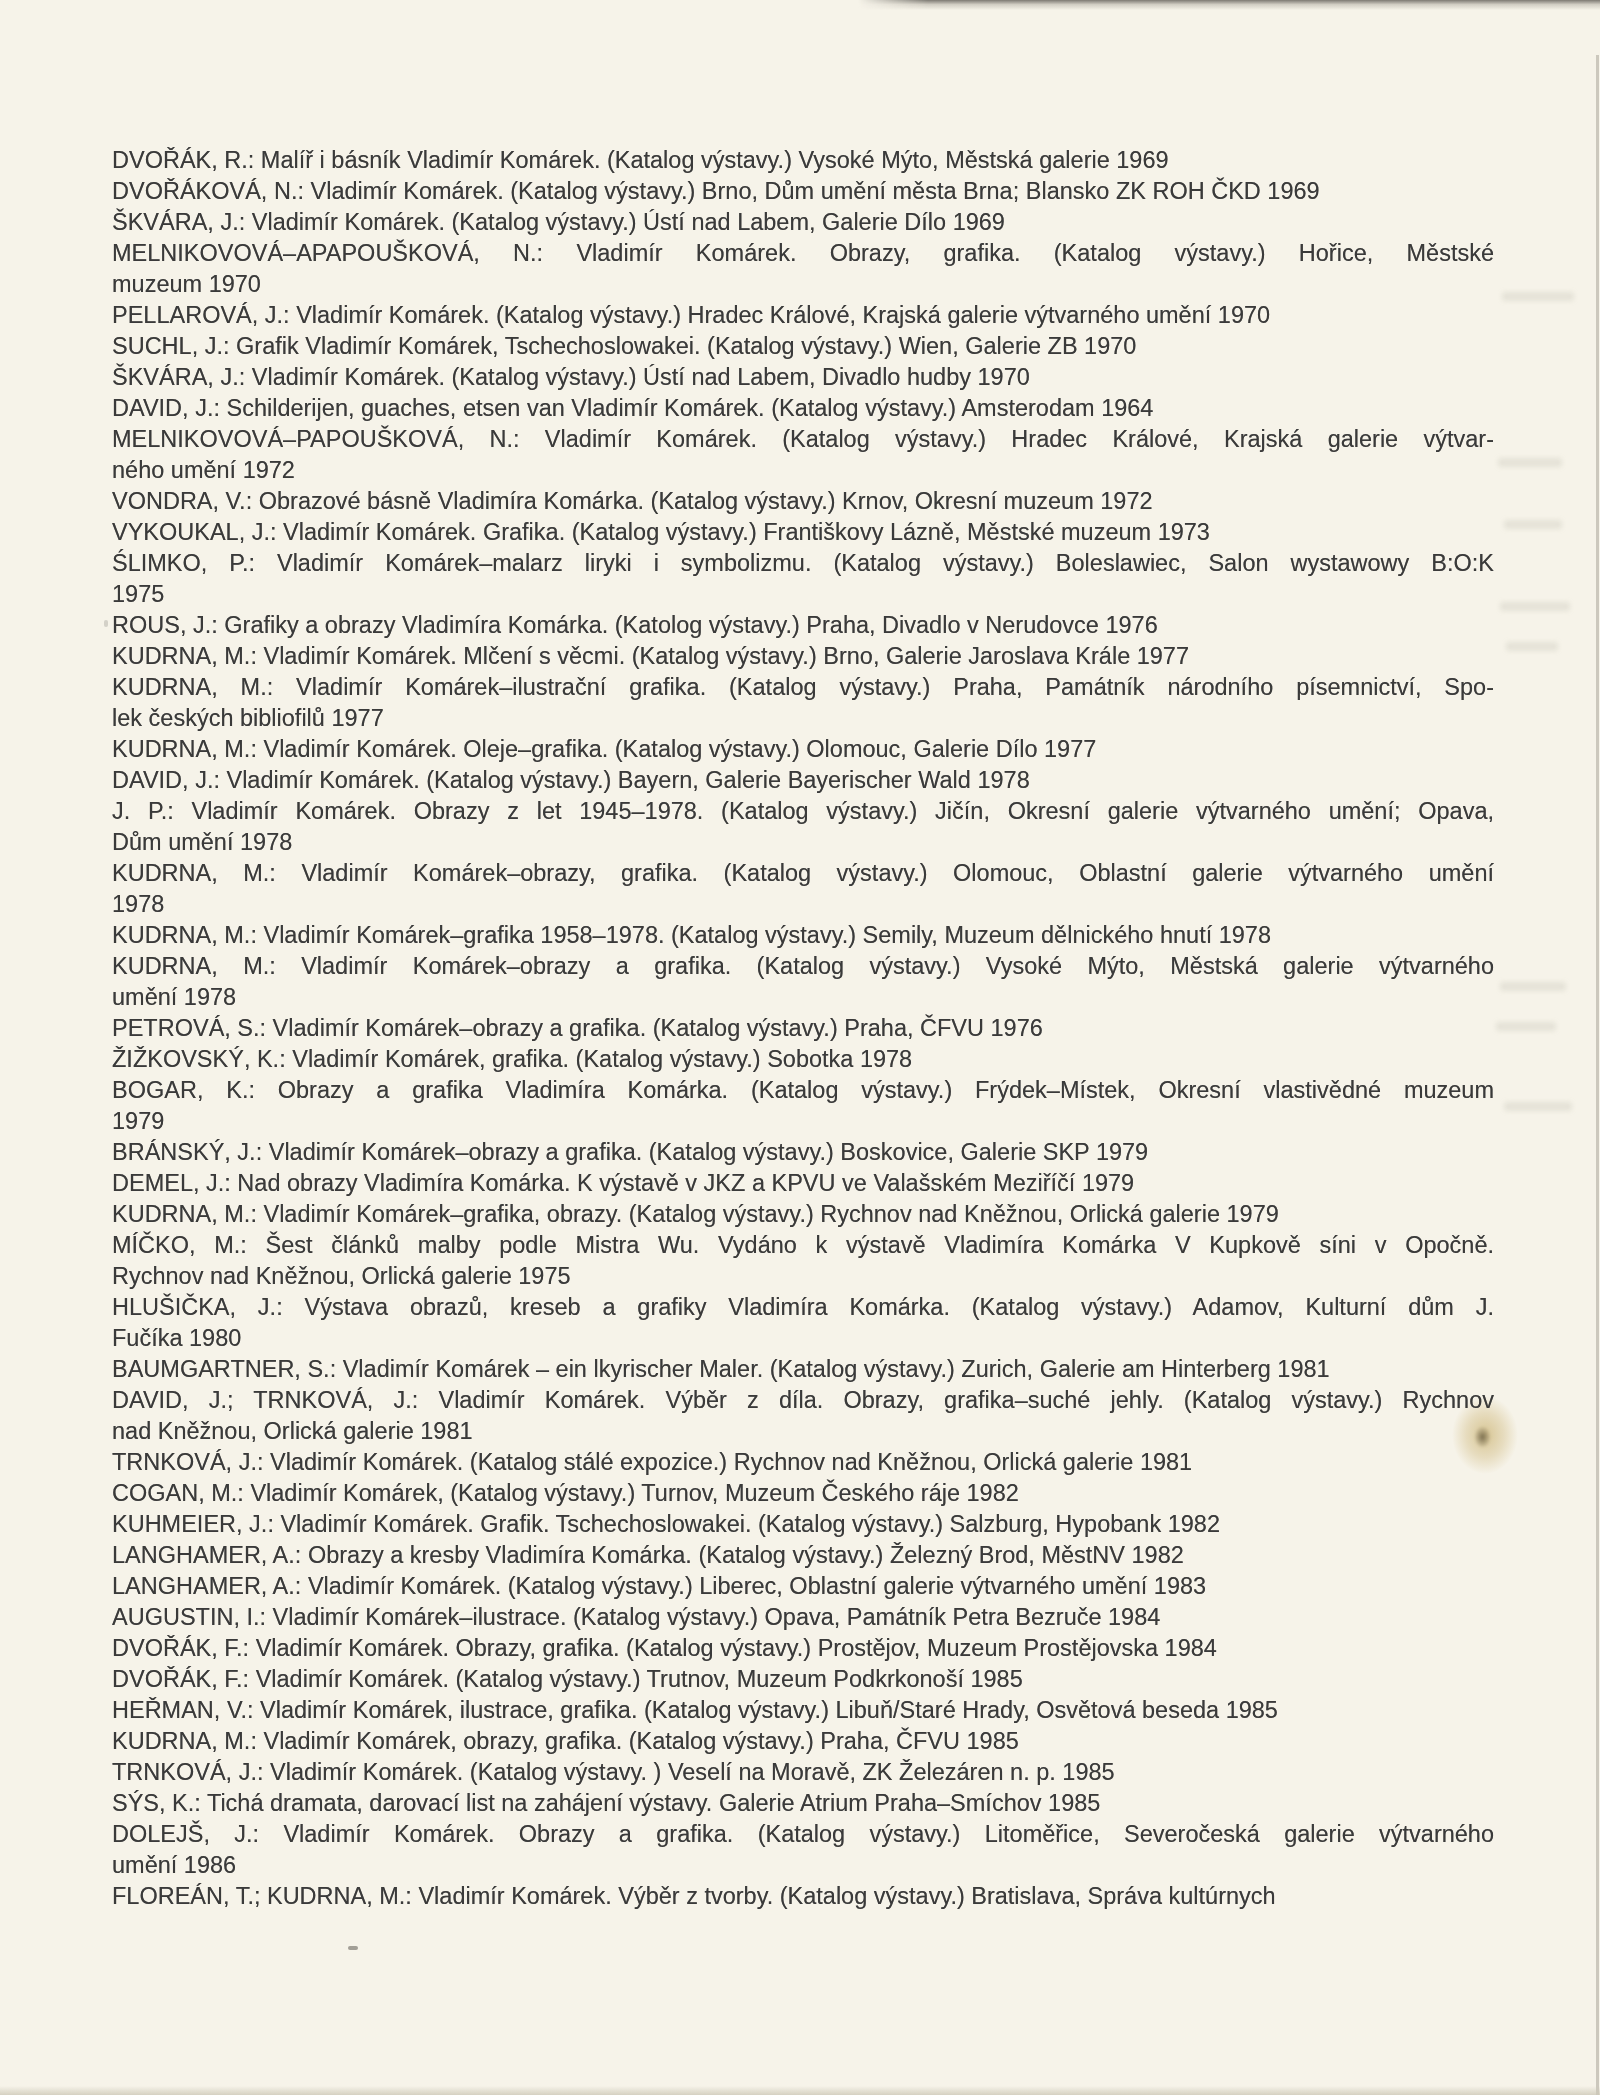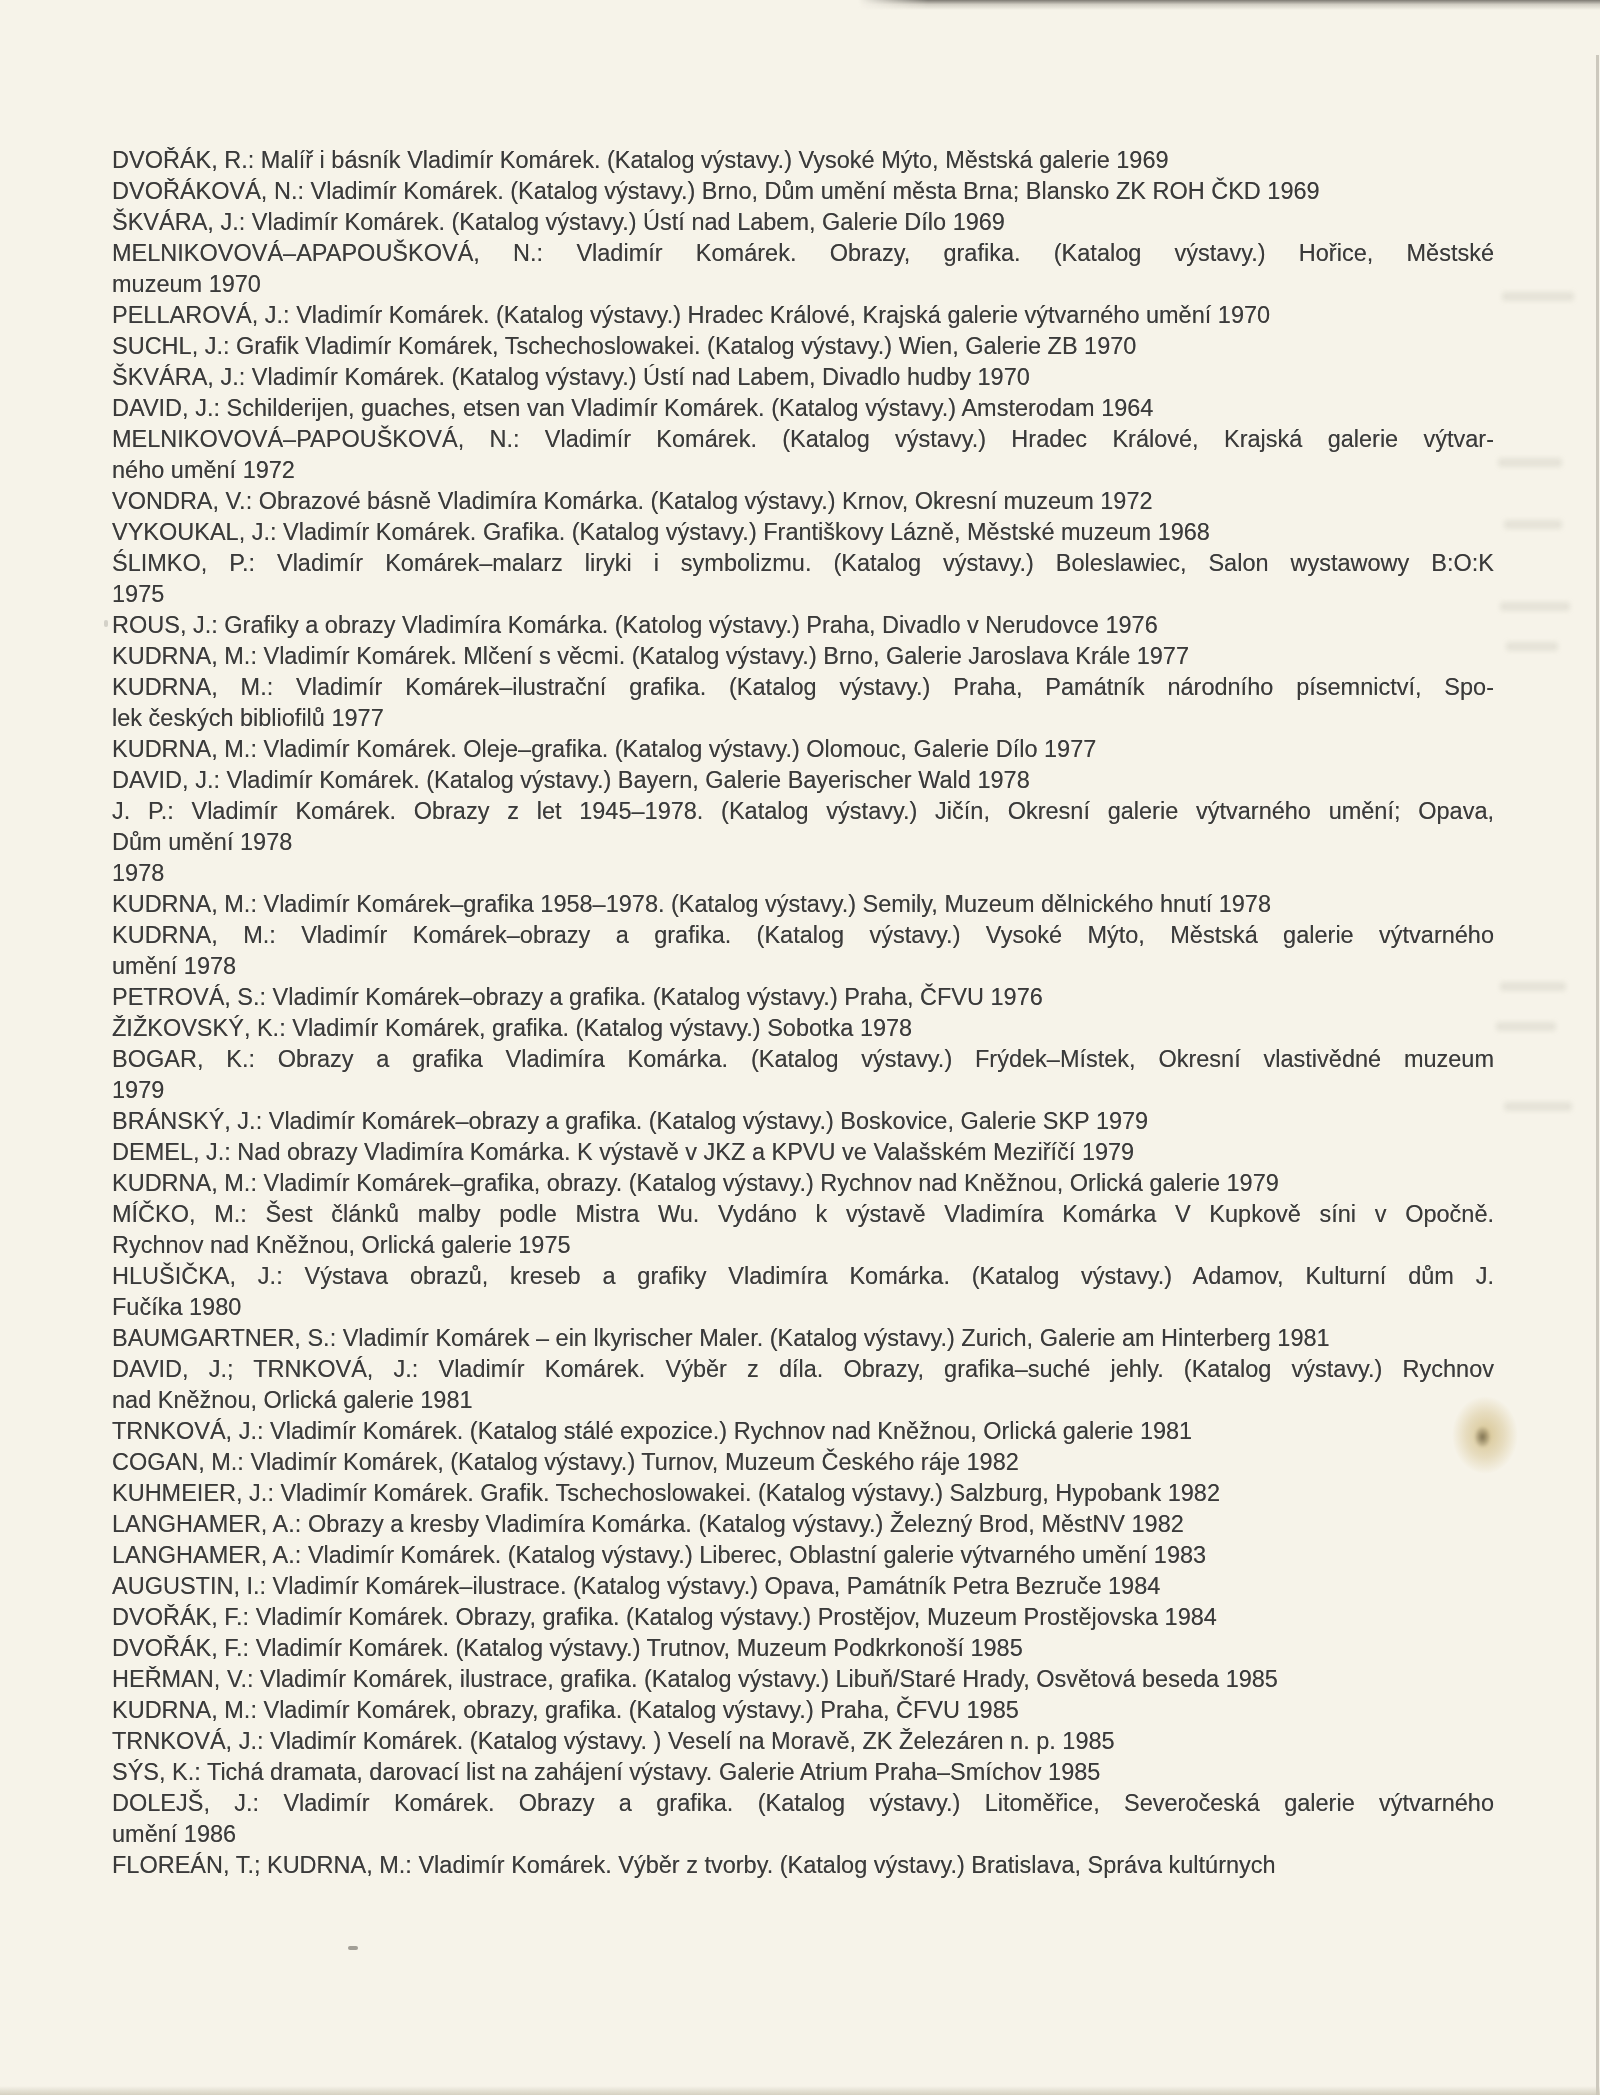--- a/index.html
+++ b/index.html
@@ -127,21 +127,21 @@
         <div class="line">DAVID, J.: Schilderijen, guaches, etsen van Vladimír Komárek. (Katalog výstavy.) Amsterodam 1964</div>
       </div>
       <div class="entry">
         <div class="line fill">MELNIKOVOVÁ–PAPOUŠKOVÁ, N.: Vladimír Komárek. (Katalog výstavy.) Hradec Králové, Krajská galerie výtvar-</div>
         <div class="line">ného umění 1972</div>
       </div>
       <div class="entry">
         <div class="line">VONDRA, V.: Obrazové básně Vladimíra Komárka. (Katalog výstavy.) Krnov, Okresní muzeum 1972</div>
       </div>
       <div class="entry">
-        <div class="line">VYKOUKAL, J.: Vladimír Komárek. Grafika. (Katalog výstavy.) Františkovy Lázně, Městské muzeum 1968</div>
+        <div class="line">VYKOUKAL, J.: Vladimír Komárek. Grafika. (Katalog výstavy.) Františkovy Lázně, Městské muzeum 1973</div>
       </div>
       <div class="entry">
         <div class="line fill">ŚLIMKO, P.: Vladimír Komárek–malarz liryki i symbolizmu. (Katalog výstavy.) Boleslawiec, Salon wystawowy B:O:K</div>
         <div class="line">1975</div>
       </div>
       <div class="entry">
         <div class="line">ROUS, J.: Grafiky a obrazy Vladimíra Komárka. (Katolog výstavy.) Praha, Divadlo v Nerudovce 1976</div>
       </div>
       <div class="entry">
         <div class="line">KUDRNA, M.: Vladimír Komárek. Mlčení s věcmi. (Katalog výstavy.) Brno, Galerie Jaroslava Krále 1977</div>
@@ -154,20 +154,21 @@
         <div class="line">KUDRNA, M.: Vladimír Komárek. Oleje–grafika. (Katalog výstavy.) Olomouc, Galerie Dílo 1977</div>
       </div>
       <div class="entry">
         <div class="line">DAVID, J.: Vladimír Komárek. (Katalog výstavy.) Bayern, Galerie Bayerischer Wald 1978</div>
       </div>
       <div class="entry">
         <div class="line fill">J. P.: Vladimír Komárek. Obrazy z let 1945–1978. (Katalog výstavy.) Jičín, Okresní galerie výtvarného umění; Opava,</div>
         <div class="line">Dům umění 1978</div>
       </div>
       <div class="entry">
+        <div class="line fill">KUDRNA, M.: Vladimír Komárek–obrazy, grafika. (Katalog výstavy.) Olomouc, Oblastní galerie výtvarného umění</div>
         <div class="line">1978</div>
       </div>
       <div class="entry">
         <div class="line">KUDRNA, M.: Vladimír Komárek–grafika 1958–1978. (Katalog výstavy.) Semily, Muzeum dělnického hnutí 1978</div>
       </div>
       <div class="entry">
         <div class="line fill">KUDRNA, M.: Vladimír Komárek–obrazy a grafika. (Katalog výstavy.) Vysoké Mýto, Městská galerie výtvarného</div>
         <div class="line">umění 1978</div>
       </div>
       <div class="entry">

